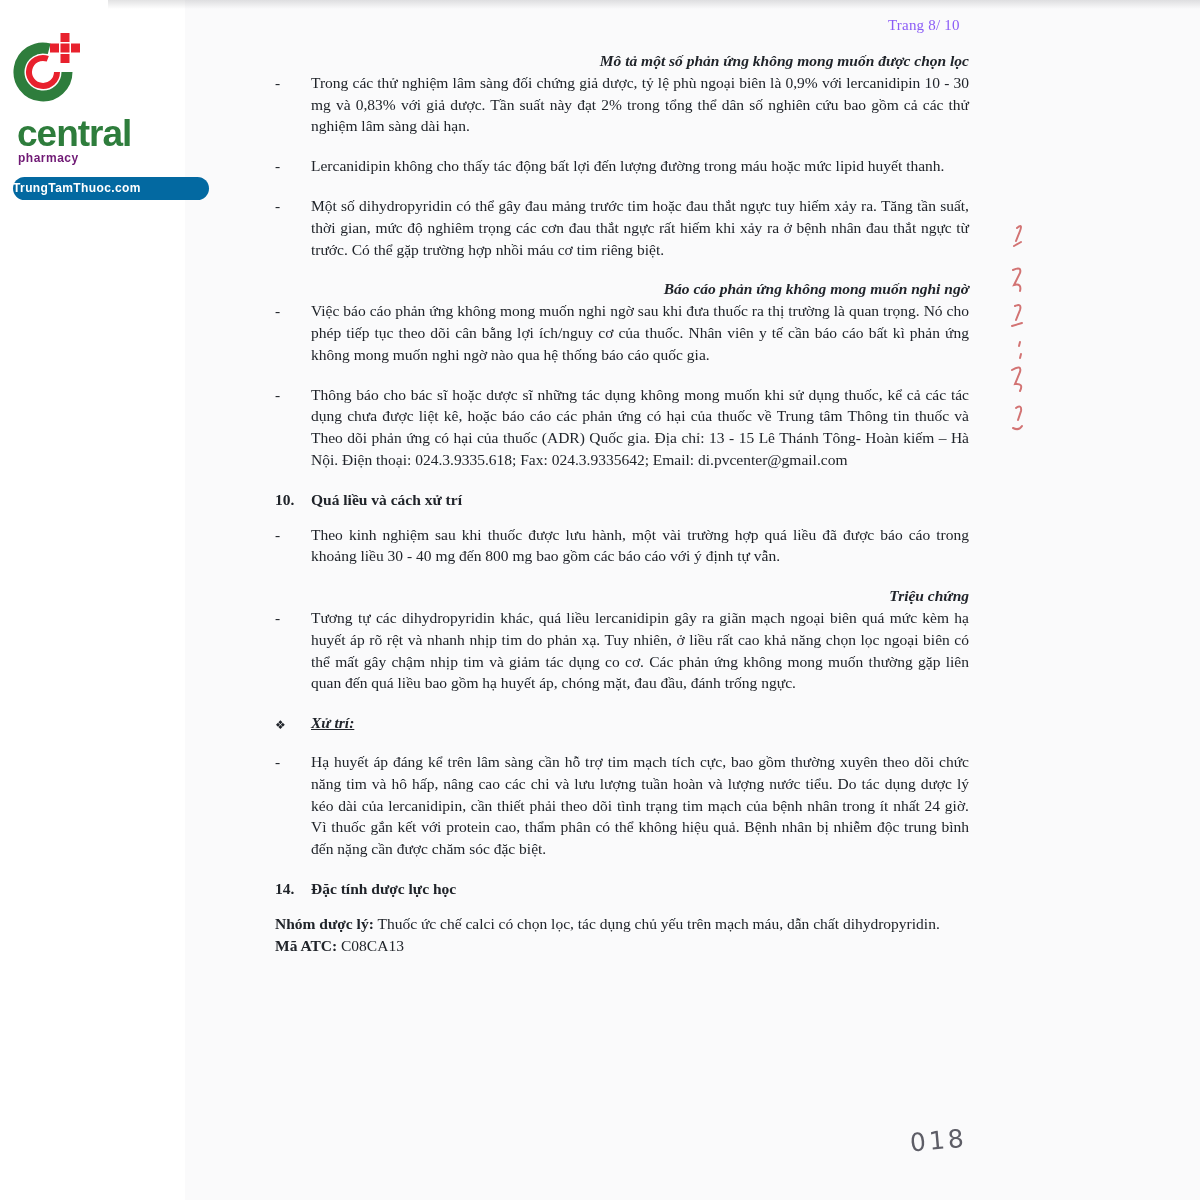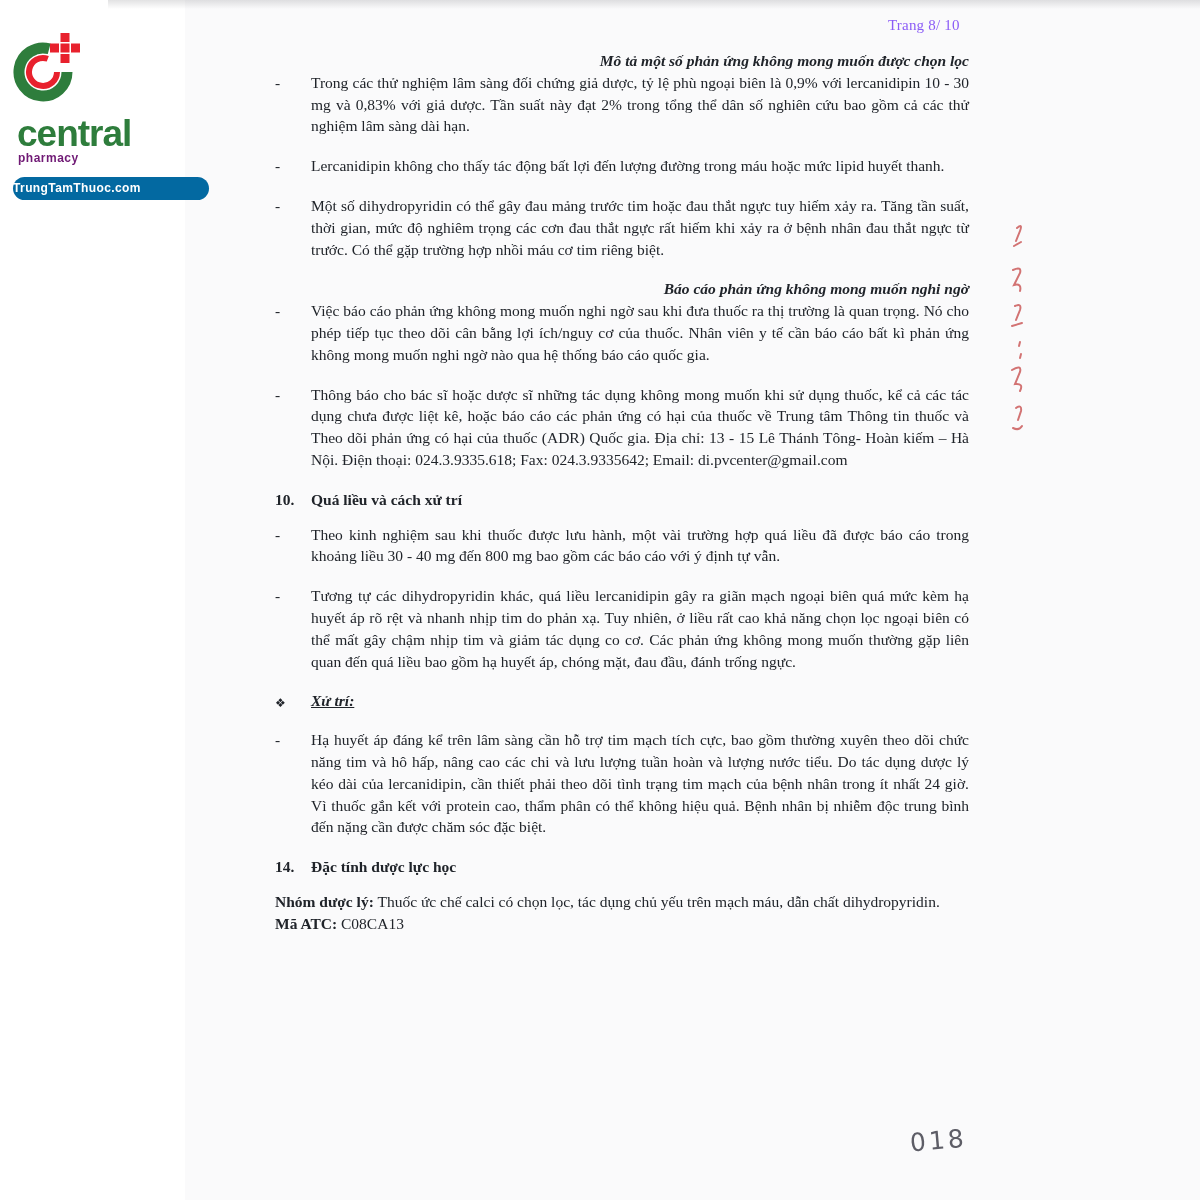--- a/index.html
+++ b/index.html
@@ -141,20 +141,21 @@
   <div class="num-h">
     <span class="num">10.</span>
     <span class="ttl">Quá liều và cách xử trí</span>
   </div>
 
   <div class="bullet">
     <span class="dash">-</span>
     <p class="txt">Theo kinh nghiệm sau khi thuốc được lưu hành, một vài trường hợp quá liều đã được báo cáo trong khoảng liều 30 - 40 mg đến 800 mg bao gồm các báo cáo với ý định tự vẫn.</p>
   </div>
 
+  <p class="h-it">Triệu chứng</p>
 
   <div class="bullet">
     <span class="dash">-</span>
     <p class="txt">Tương tự các dihydropyridin khác, quá liều lercanidipin gây ra giãn mạch ngoại biên quá mức kèm hạ huyết áp rõ rệt và nhanh nhịp tim do phản xạ. Tuy nhiên, ở liều rất cao khả năng chọn lọc ngoại biên có thể mất gây chậm nhịp tim và giảm tác dụng co cơ. Các phản ứng không mong muốn thường gặp liên quan đến quá liều bao gồm hạ huyết áp, chóng mặt, đau đầu, đánh trống ngực.</p>
   </div>
 
   <div class="dia">
     <span class="dmd">❖</span>
     <p class="txt">Xử trí:</p>
   </div>

